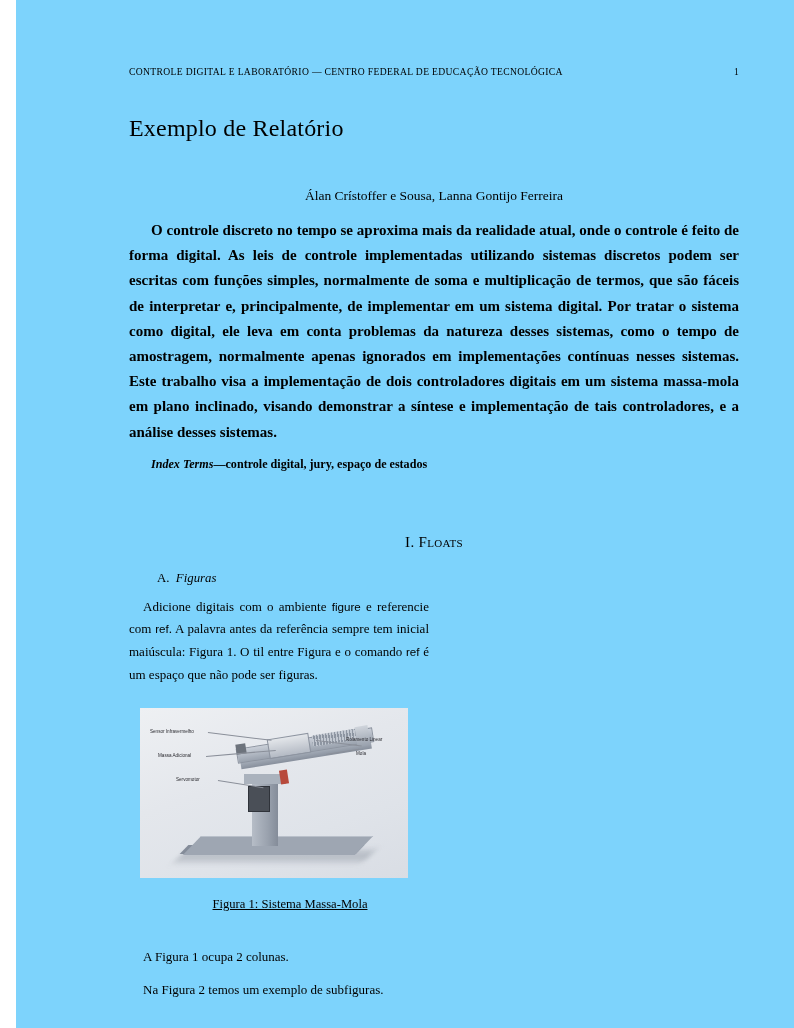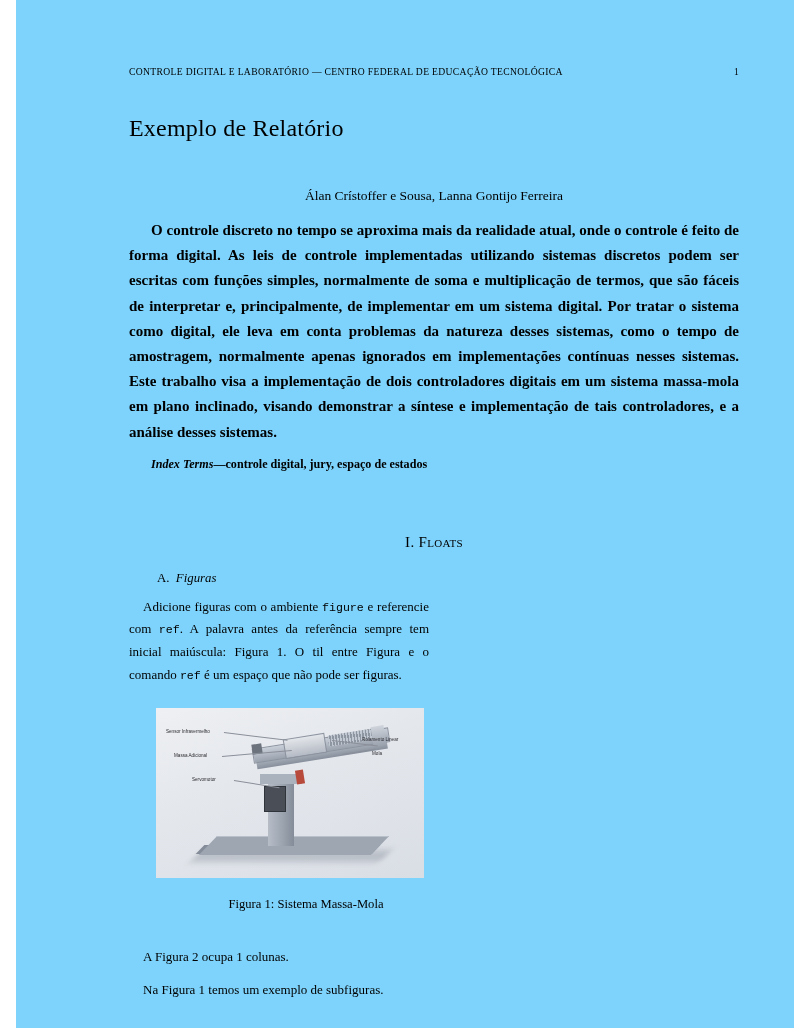--- a/index.html
+++ b/index.html
@@ -96,30 +96,31 @@
     width: 300px;
     font-size: 13px;
     line-height: 1.74;
     text-align: justify;
   }
   .bodycol p {
     margin: 10px 0 0 0;
     text-indent: 14px;
   }
   code, .tt {
-    font-family: Liberation Mono, monospace;
+    font-family: Liberation Sans, sans-serif;
     font-size: 11.6px;
     margin-top: 16px;
   }
 
   
   .figure {
     margin-top: 22px;
     width: 300px;
-    margin-left: 27px;
+    margin-left: 11px;
+    text-decoration: underline;
   }
   .figure-img {
     width: 268px;
     height: 170px;
     background: linear-gradient(160deg,#eef0f3 0%, #e4e7ec 40%, #dfe3e9 70%, #d9dde4 100%);
     position: relative;
     overflow: hidden;
   }
   .fig-caption {
     text-align: center;
@@ -258,21 +259,21 @@
 
     <div class="section-title">
       <span>I.</span>&nbsp;<span>Floats</span>
     </div>
 
     <div class="subsection-title">
       <span class="sub-letter">A.</span>&nbsp;&nbsp;<span>Figuras</span>
     </div>
 
     <div class="bodycol">
-      <p><span>Adicione figuras com o ambiente </span><code class="tt">figure</code><span> e referencie com </span><code class="tt">ref</code><span>. A palavra antes da referência sempre tem inicial maiúscula: Figura 1. O til entre Figura e o comando </span><code class="tt">ref</code><span> é um espaço que não pode ser figuras.</span></p>
+      <p><span>Adicione digitais com o ambiente </span><code class="tt">figure</code><span> e referencie com </span><code class="tt">ref</code><span>. A palavra antes da referência sempre tem inicial maiúscula: Figura 1. O til entre Figura e o comando </span><code class="tt">ref</code><span> é um espaço que não pode ser figuras.</span></p>
 
       <div class="figure">
         <div class="figure-img">
           <div class="shadow"></div>
           <div class="base-plate2"></div>
           <div class="base-plate"></div>
           <div class="column"></div>
           <div class="column-top"></div>
           <div class="servo-box"></div>
           <div class="rail2"></div>
@@ -291,18 +292,18 @@
 
           <div class="fig-label" style="left:10px; top:20px;">Sensor Infravermelho</div>
           <div class="fig-label" style="left:18px; top:44px;">Massa Adicional</div>
           <div class="fig-label" style="left:36px; top:68px;">Servomotor</div>
           <div class="fig-label" style="left:206px; top:28px;">Rolamento Linear</div>
           <div class="fig-label" style="left:216px; top:42px;">Mola</div>
         </div>
         <div class="fig-caption">Figura 1: Sistema Massa-Mola</div>
       </div>
 
-      <p style="margin-top:30px;">A Figura 2 ocupa 1 colunas.</p>
-      <p>Na Figura 1 temos um exemplo de subfiguras.</p>
+      <p style="margin-top:30px;">A Figura 1 ocupa 2 colunas.</p>
+      <p>Na Figura 2 temos um exemplo de subfiguras.</p>
     </div>
 
   </div>
 </div>
 
 </body></html>

